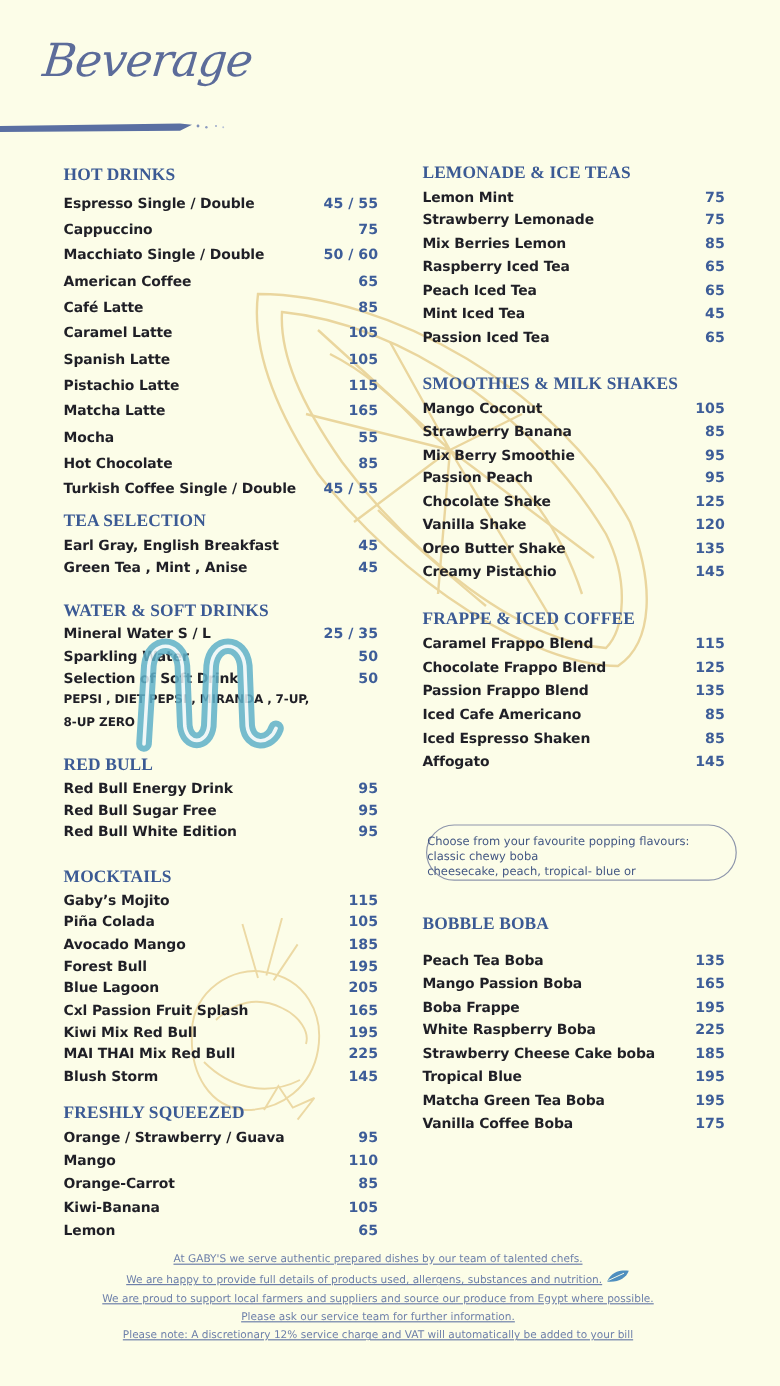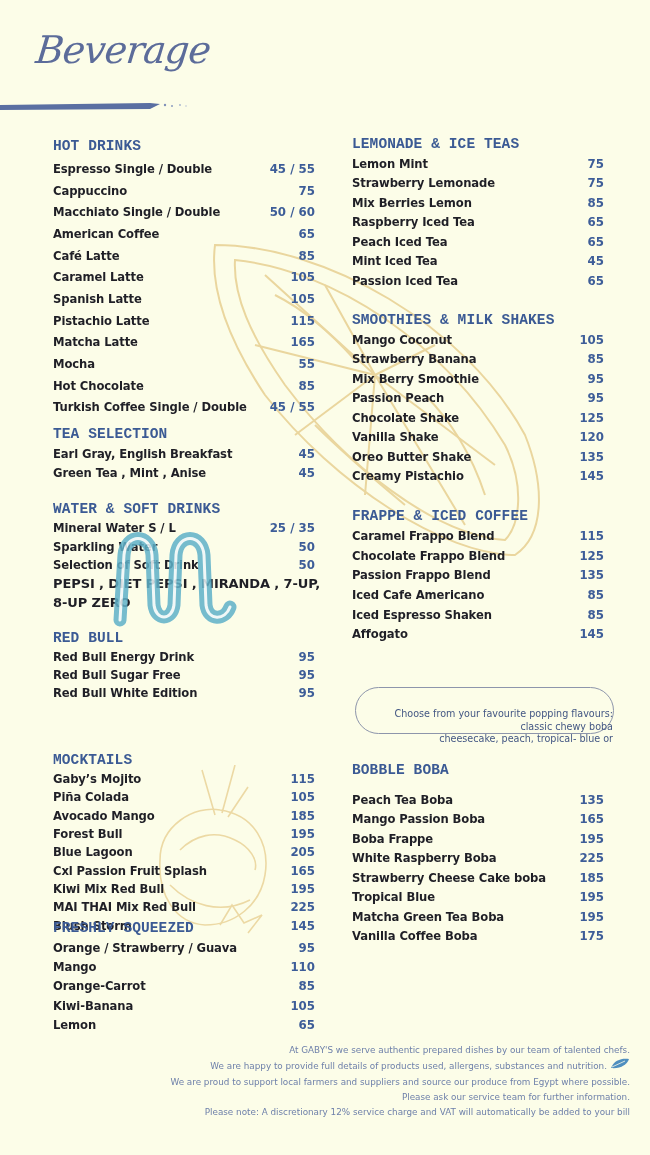--- a/index.html
+++ b/index.html
@@ -32,59 +32,60 @@
     position: absolute; left: 0; top: 98px; width: 190px; height: 12px;
   }
 
   
   .col { position: absolute; top: 134px; }
   .col.left { left: 53px; width: 262px; }
   .col.right { left: 352px; width: 252px; }
 
   .section { position: absolute; left: 0; right: 0; }
   .sec-title {
-    font-family: Liberation Mono, monospace;
+    font-family: Liberation Serif, serif;
     font-weight: bold;
     font-size: 14.5px;
     color: #3b5a94;
     letter-spacing: 0.1px;
     height: 20px;
     line-height: 20px;
     white-space: nowrap;
   }
   .row {
     display: flex; justify-content: space-between; align-items: center;
     font-size: 11.6px;
     white-space: nowrap;
   }
   .row .name { color: #1f1f26; font-weight: 600; letter-spacing: -0.1px; }
   .row .price { color: #3d5d98; font-weight: bold; font-size: 11.8px; }
 
-  .note-row .name { font-size: 13px; text-align: center; }
+  .note-row .name { font-size: 10px; text-align: center; }
 
   
   .pill {
     position: absolute; left: 355px; top: 687px; width: 259px; height: 47px;
     border: 1.3px solid #8d95ab;
     border-radius: 24px;
-    text-align: right;
+    text-align: left;
     font-size: 9.6px;
     line-height: 12.5px;
     color: #425683;
-    padding-top: 20px;
+    padding-top: 8px;
   }
   .pill span { display: block; }
 
   
   .footer {
     position: absolute; left: 0; top: 1043px; width: 630px;
-    text-align: right;
+    text-align: center;
     font-size: 8.8px;
     line-height: 15.3px;
     color: #6e80aa;
+    text-decoration: underline;
   }
   .footer div { white-space: nowrap; }
   .leaf { display: inline-block; vertical-align: middle; margin-left: 3px; }
 
   
   .wm-text {
     position: absolute;
     font-family: "DejaVu Serif", serif;
     font-style: italic;
     color: transparent;
@@ -233,21 +234,21 @@
       <div class="row" style="height:18px">
           <span class="name">Red Bull Sugar Free</span>
           <span class="price">95</span>
         </div>
       <div class="row" style="height:18px">
           <span class="name">Red Bull White Edition</span>
           <span class="price">95</span>
         </div>
     </div>
 
-    <div class="section" style="top:616px;">
+    <div class="section" style="top:587px;">
       <div class="sec-title">MOCKTAILS</div>
       <div class="row" style="height:18.3px">
           <span class="name">Gaby’s Mojito</span>
           <span class="price">115</span>
         </div>
       <div class="row" style="height:18.3px">
           <span class="name">Piña Colada</span>
           <span class="price">105</span>
         </div>
       <div class="row" style="height:18.3px">

